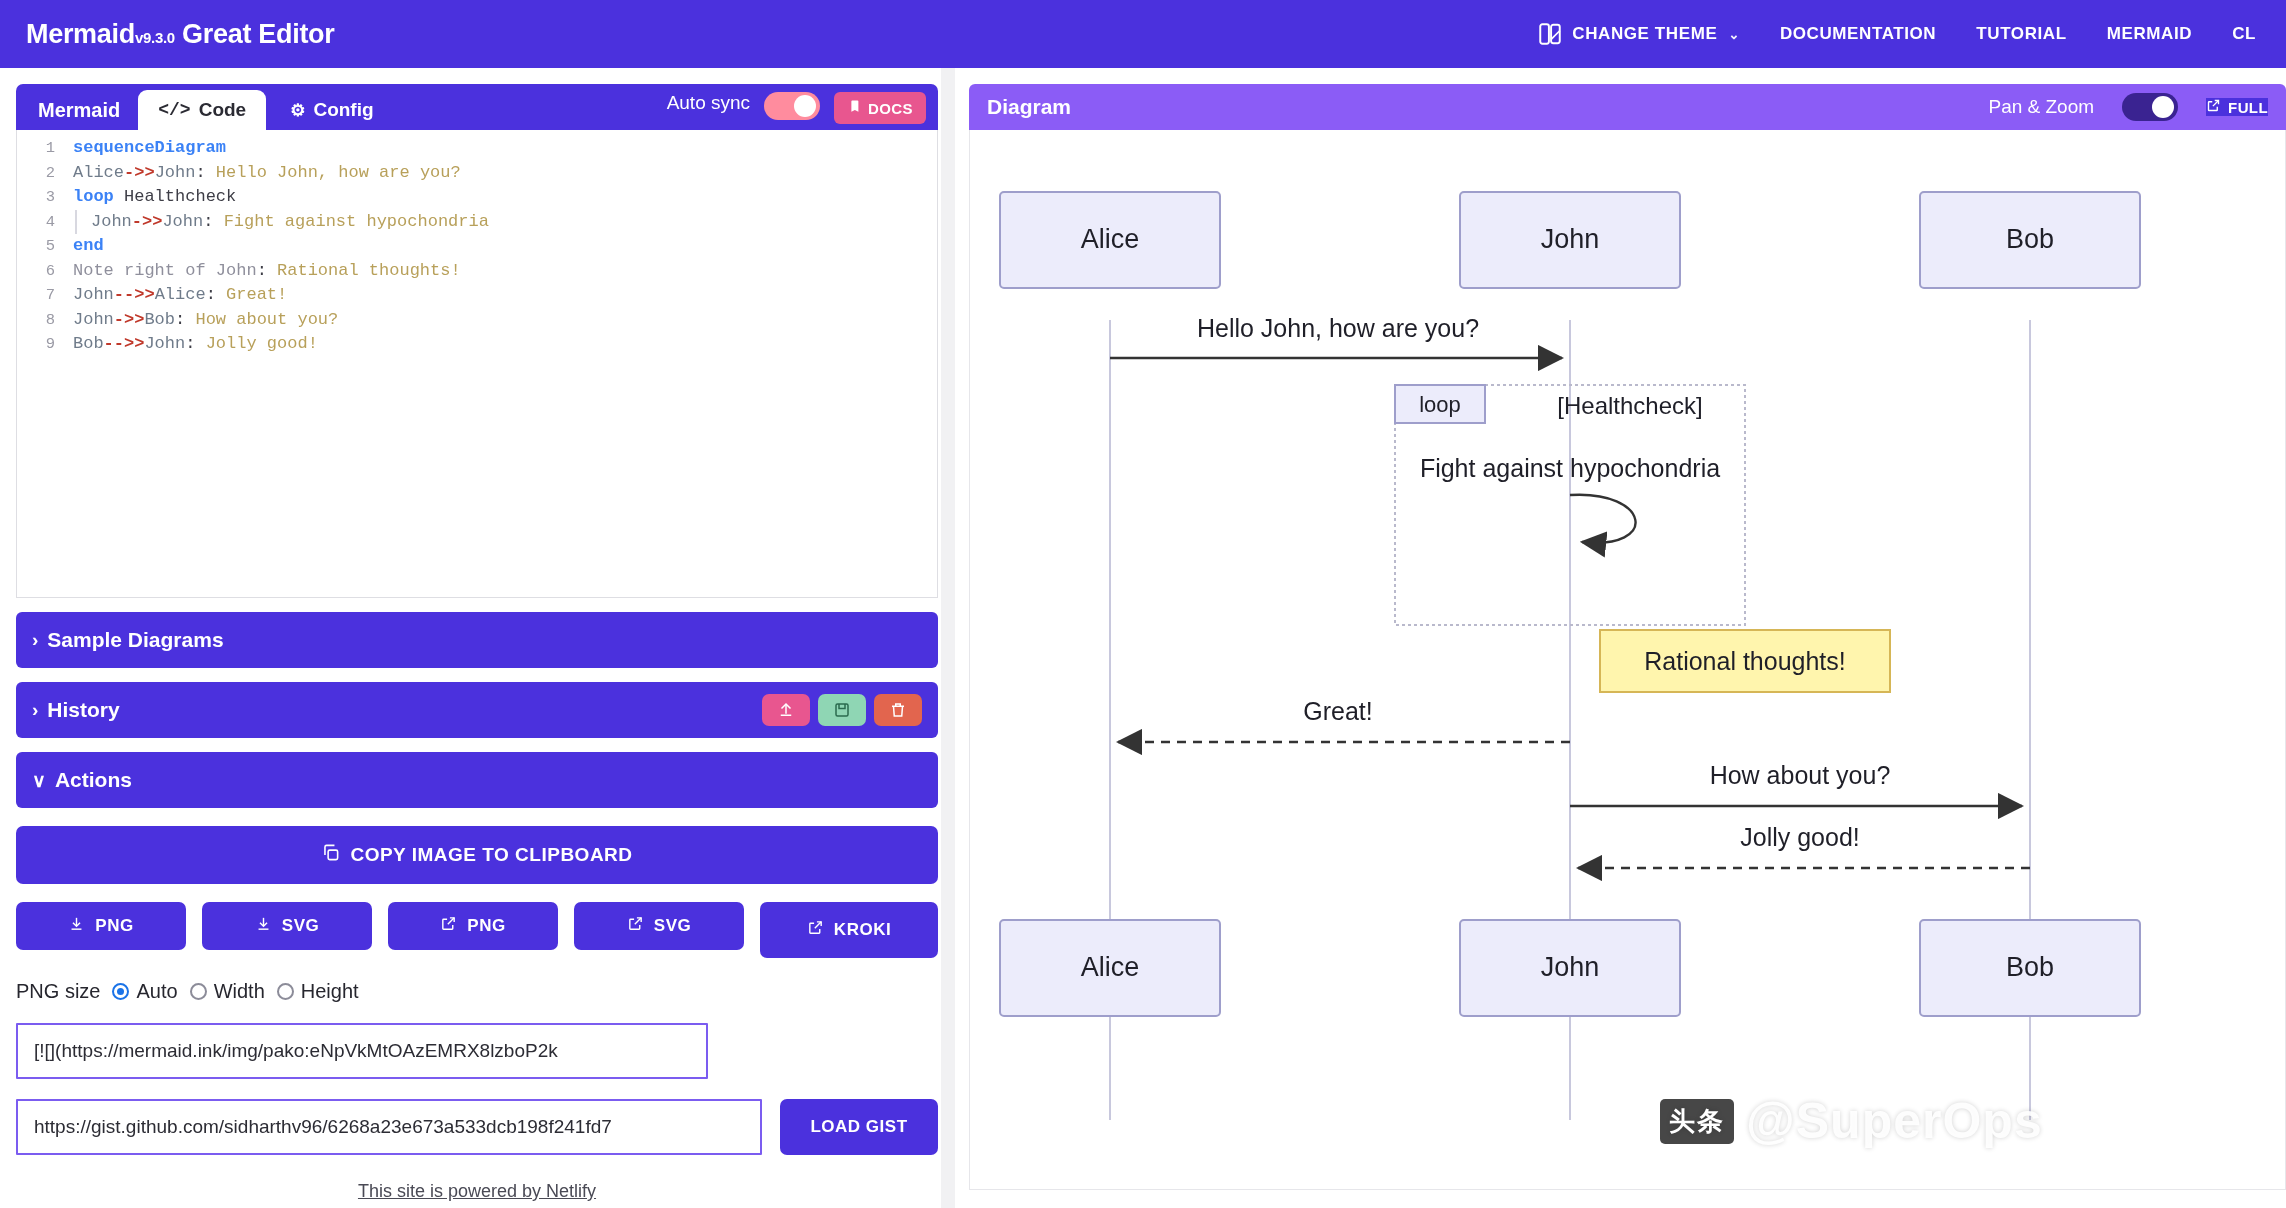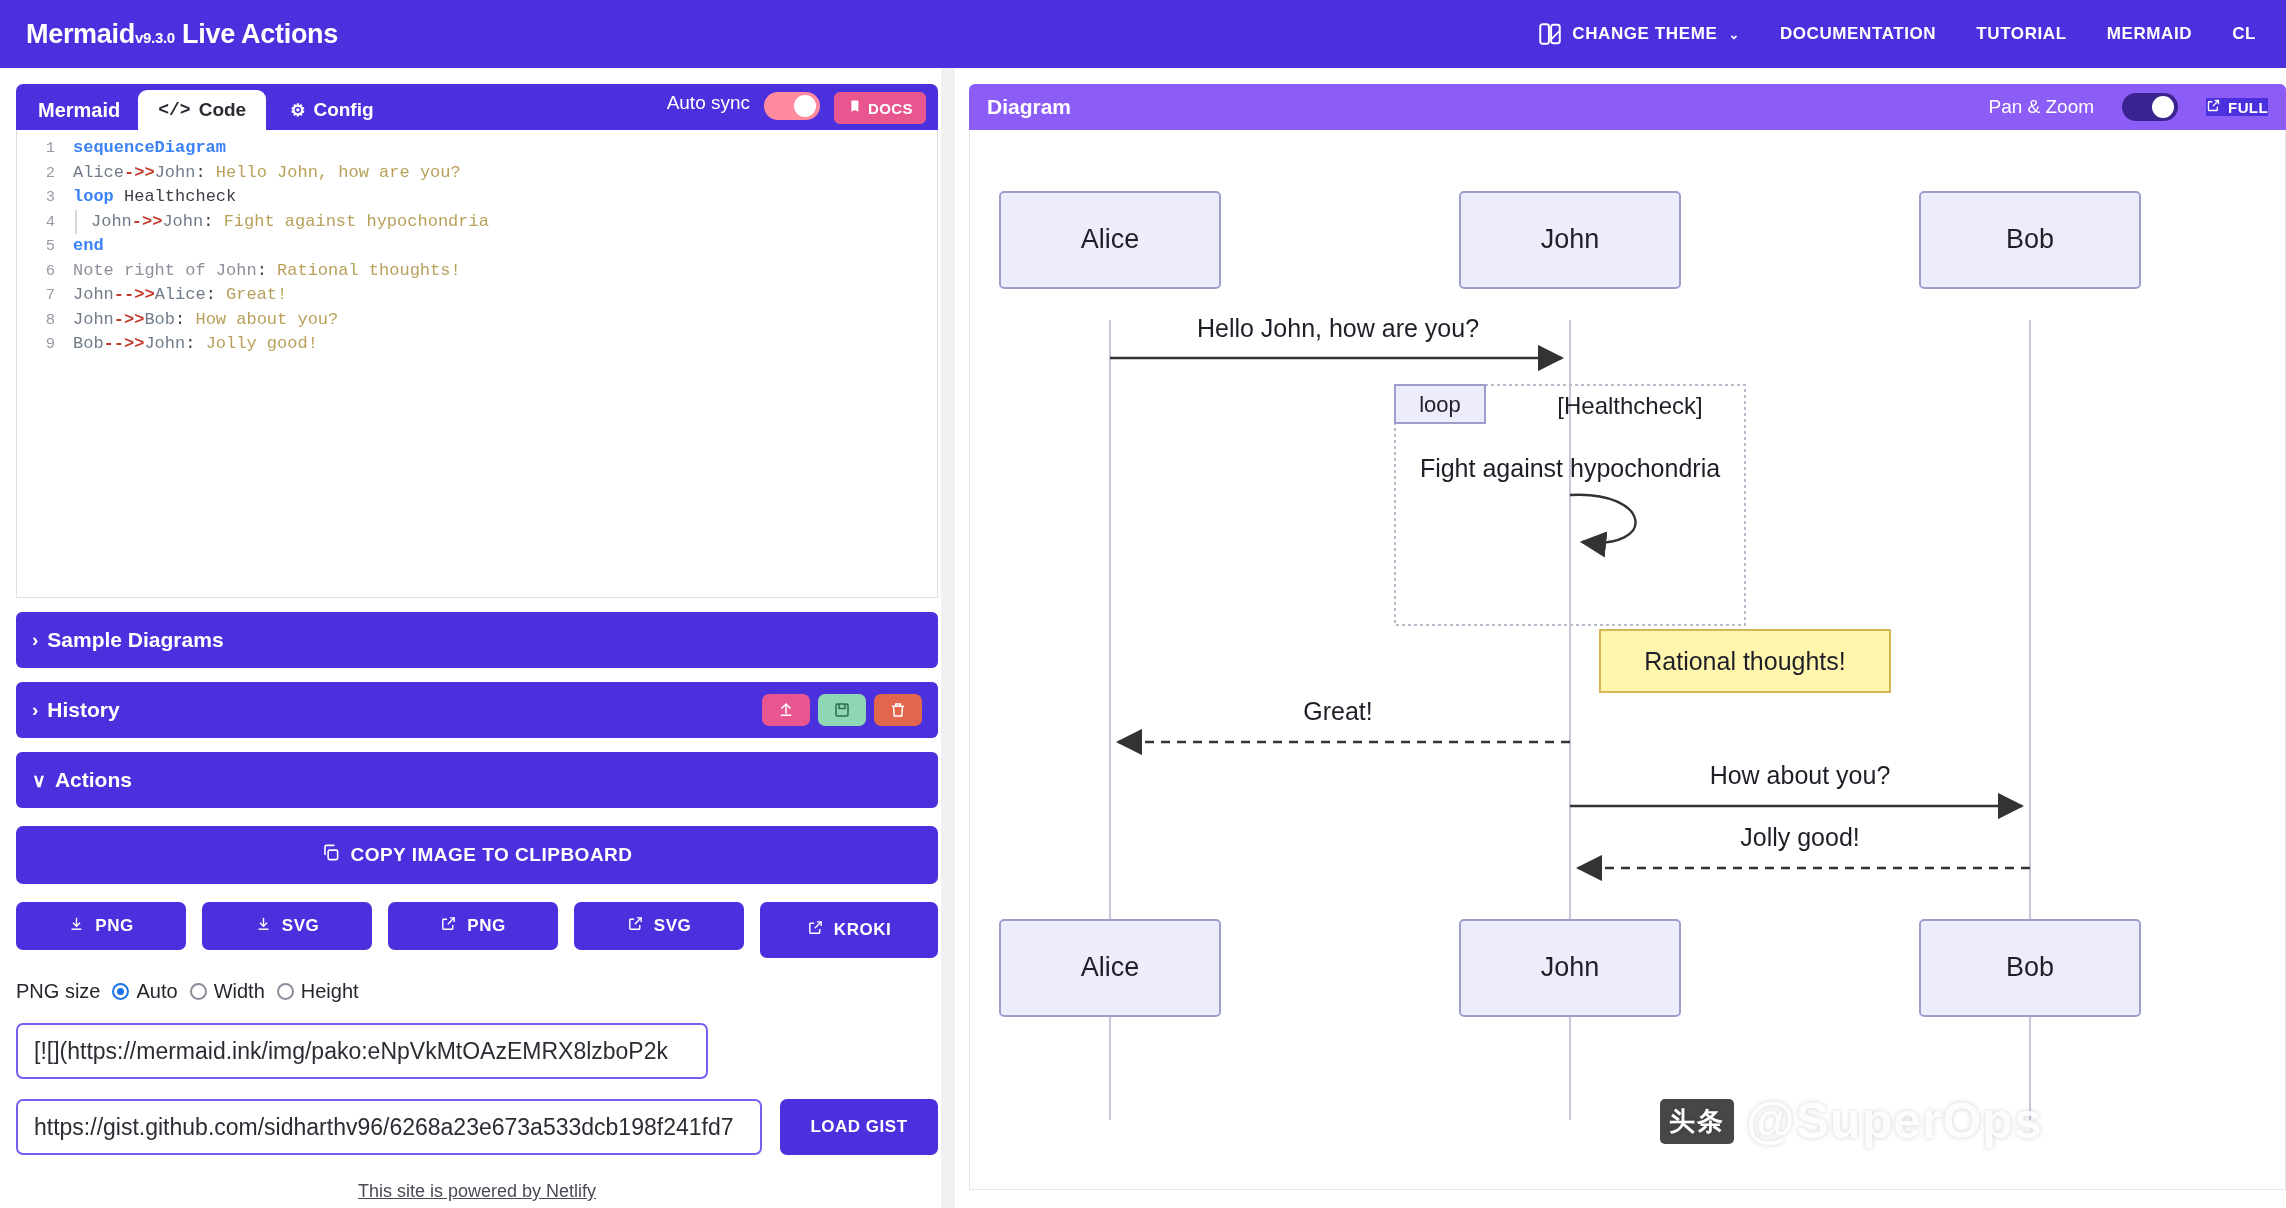--- a/index.html
+++ b/index.html
@@ -119,23 +119,23 @@
   .btn-kroki { width: 178px; height: 56px; }
 
   .pngsize-row { display: flex; align-items: center; gap: 12px; margin-top: 22px; font-size: 20px; color: #26262e; }
   .radio { display: flex; align-items: center; gap: 7px; }
   .dot { width: 17px; height: 17px; border-radius: 50%; border: 2px solid #8c8c99; display: inline-block; position: relative; }
   .dot.on { border-color: #1a73e8; }
   .dot.on::after { content:""; position:absolute; inset:3px; border-radius:50%; background:#1a73e8; }
 
   .input-row { display: flex; gap: 18px; margin-top: 20px; align-items: stretch; }
   .textinput {
-    border: 2px solid #7b5cf0; border-radius: 7px; background: #fff;
+    border: 2px solid #7b5cf0; border-radius: 1px; background: #fff;
     height: 56px; display: flex; align-items: center; padding: 0 16px;
-    font-size: 23px; color: #2c2c34; overflow: hidden; white-space: nowrap; text-align: right;
+    font-size: 19px; color: #2c2c34; overflow: hidden; white-space: nowrap; text-align: right;
   }
   .ti-markdown { width: 692px; }
   .ti-gist { width: 746px; }
   .btn-copy-md { width: 212px; height: 56px; }
   .btn-load-gist { width: 158px; height: 56px; }
 
   .footer-link {
     margin-top: 26px; width: 922px; text-align: center;
     font-size: 18px; color: #4a4a55; text-decoration: underline;
   }
@@ -175,21 +175,21 @@
   }
 </style>
 </head>
 <body>
 
 <div id="app">
 
   <div class="navbar">
     <div class="brand">
       <span>Mermaid</span><span class="ver">v9.3.0</span>
-      <span>Live Actions</span>
+      <span>Great Editor</span>
     </div>
     <div class="nav-right">
       <div class="nav-item">
         <span class="theme-ico">
           <svg width="26" height="26" viewBox="0 0 24 24" fill="none" stroke="#ffffff" stroke-width="1.8">
             <rect x="3" y="3" width="8" height="18" rx="2"></rect>
             <path d="M13 5.5a2 2 0 0 1 2-2h4a2 2 0 0 1 2 2v13a2 2 0 0 1-2 2h-4a2 2 0 0 1-2-2z"></path>
             <path d="M21 9 13 17" stroke-width="1.6"></path>
           </svg>
         </span>

